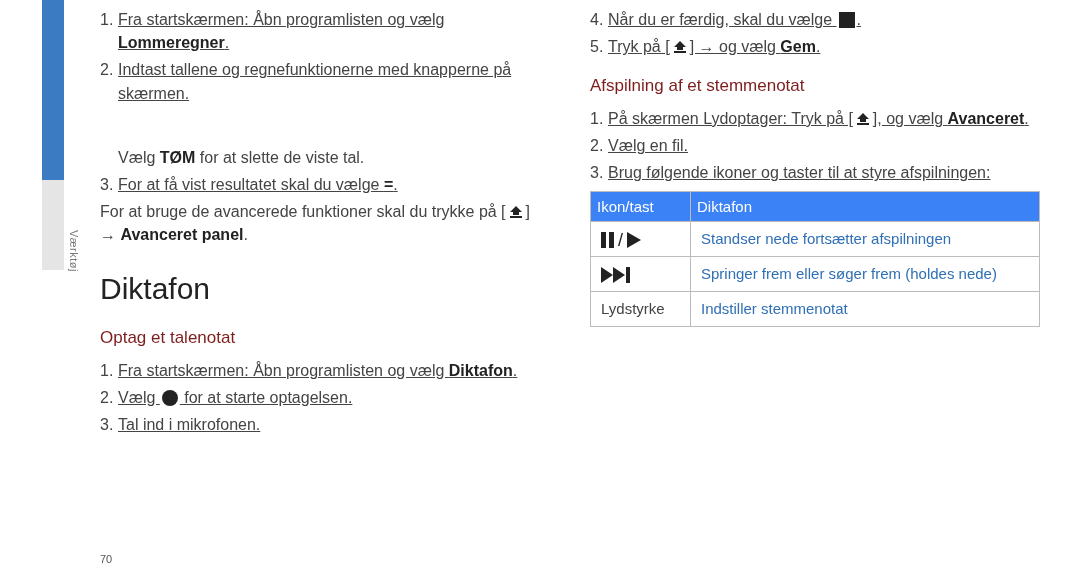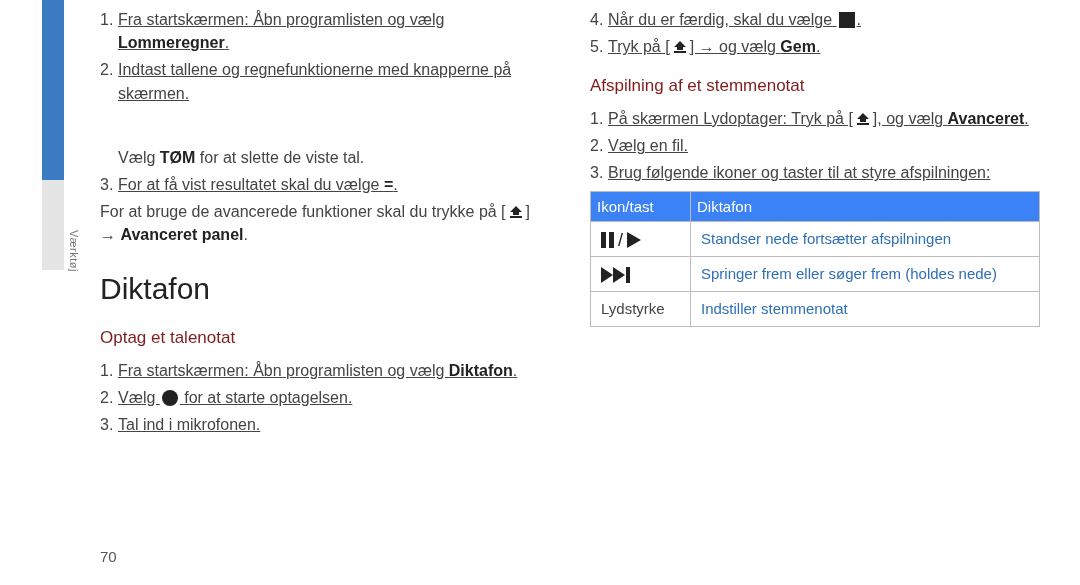--- a/index.html
+++ b/index.html
@@ -108,21 +108,21 @@
     padding: 6px 10px;
     vertical-align: middle;
   }
   table.func td.fn {
     color: #2f6fb5;
   }
   .pagenum {
     position: absolute;
     left: 100px;
     bottom: 20px;
-    font-size: 15px;
+    font-size: 11px;
     color: #555;
   }
   .ico-cell { width: 100px; }
   .ico-cell svg { vertical-align: middle; }
 </style>
 </head>
 <body>
 
 <div class="side-tab"></div>
 <div class="side-tab gray"></div>

